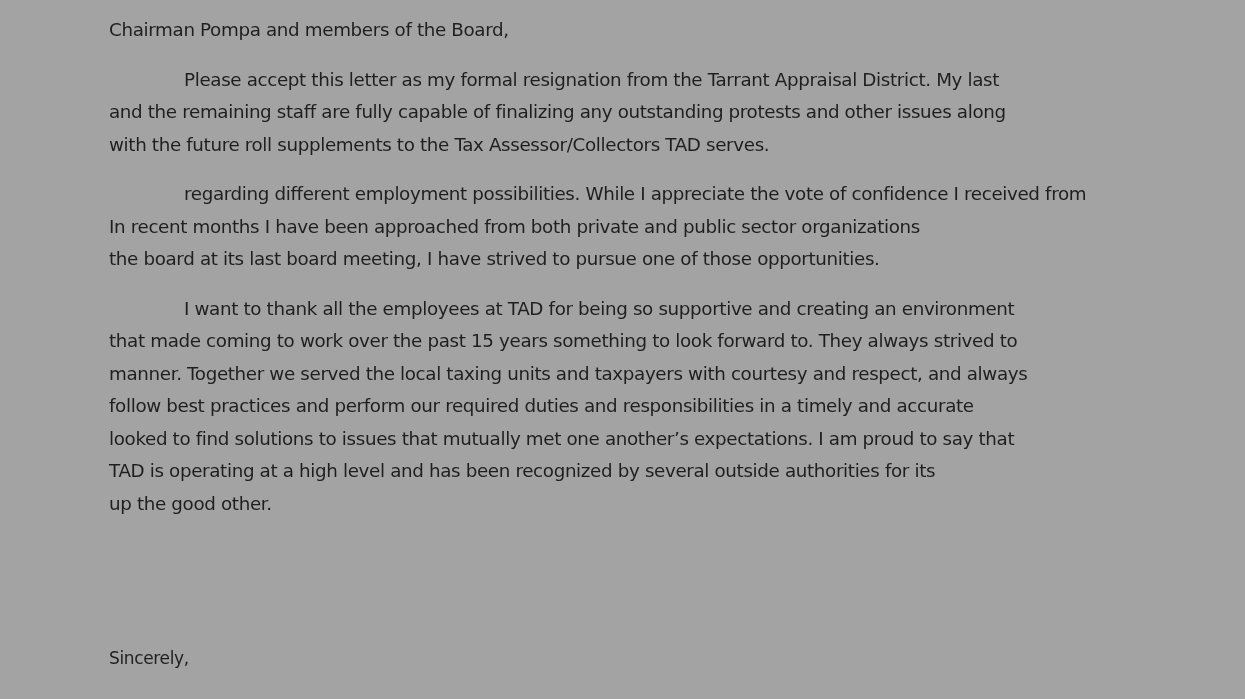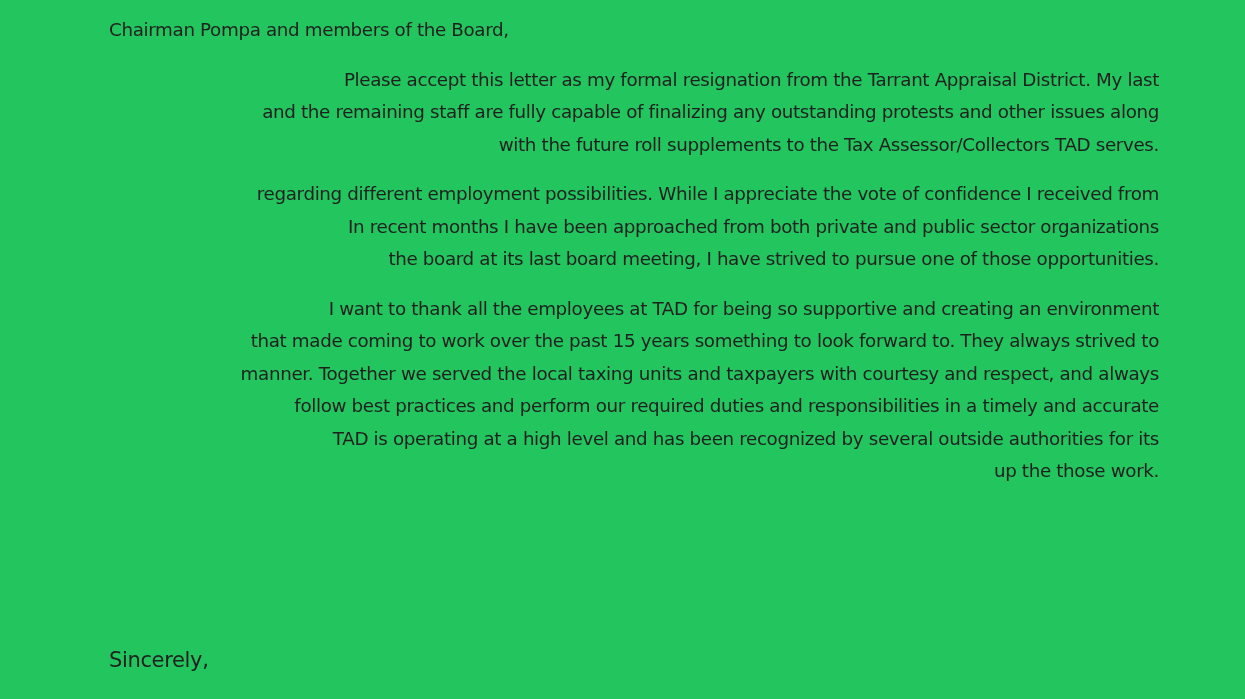--- a/index.html
+++ b/index.html
@@ -14,21 +14,21 @@
       position: relative;
       font-family: "DejaVu Sans", "Liberation Sans", sans-serif;
       color: #1f1f1f;
     }
     .page {
       position: absolute;
       left: 0;
       top: 0;
       width: 1245px;
       height: 699px;
-      background: #22c55e;
+      background: #a3a3a3;
     }
     .letter {
       position: absolute;
       left: 109px;
       top: 14px;
       width: 1050px;
       font-size: 18.3px;
       line-height: 32.5px;
       letter-spacing: -0.35px;
       word-spacing: 0px;
@@ -36,33 +36,32 @@
     .salutation {
       margin: 0 0 17px 0;
     }
     .para {
       margin: 0 0 17px 0;
       text-indent: 75px;
     }
     .para .line {
       display: block;
       white-space: nowrap;
-      text-align: right;
     }
     .para .line:first-child {
       padding-left: 75px;
     }
     .para {
       text-indent: 0;
     }
     .closing {
       position: absolute;
       left: 109px;
       top: 648px;
-      font-size: 21px;
+      font-size: 17px;
       letter-spacing: -0.35px;
     }
   </style>
 </head>
 <body>
 
 <div class="page">
   <div class="letter">
     <p class="salutation">Chairman Pompa and members of the Board,</p>
 
@@ -76,19 +75,20 @@
       <span class="line">regarding different employment possibilities.  While I appreciate the vote of confidence I received from</span>
       <span class="line">In recent months I have been approached from both private and public sector organizations</span>
       <span class="line">the board at its last board meeting, I have strived to pursue one of those opportunities.</span>
     </p>
 
     <p class="para">
       <span class="line">I want to thank all the employees at TAD for being so supportive and creating an environment</span>
       <span class="line">that made coming to work over the past 15 years something to look forward to.  They always strived to</span>
       <span class="line">manner.  Together we served the local taxing units and taxpayers with courtesy and respect, and always</span>
       <span class="line">follow best practices and perform our required duties and responsibilities in a timely and accurate</span>
+      <span class="line">looked to find solutions to issues that mutually met one another’s expectations.  I am proud to say that</span>
       <span class="line">TAD is operating at a high level and has been recognized by several outside authorities for its</span>
-      <span class="line">up the those work.</span>
+      <span class="line">up the good other.</span>
     </p>
   </div>
 
   <div class="closing">Sincerely,</div>
 </div>
 
 </body></html>

